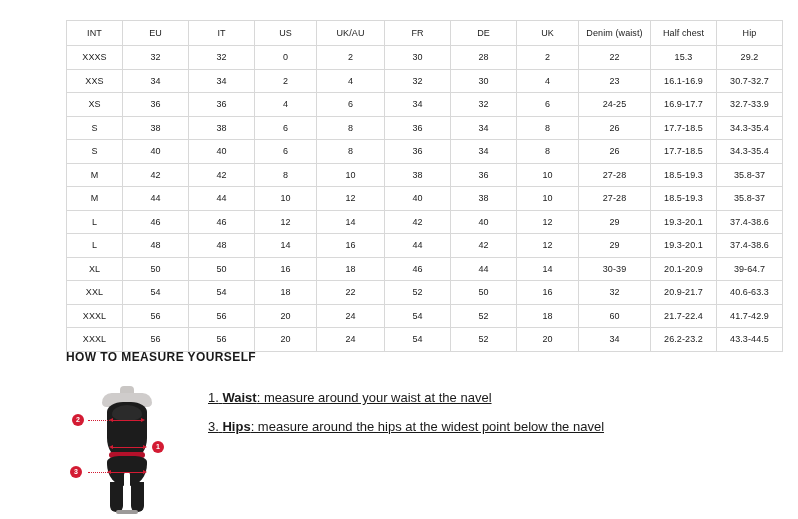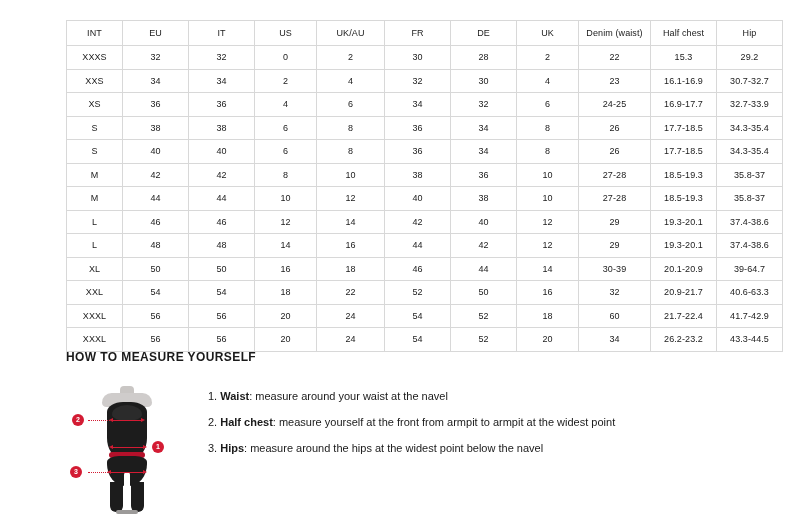--- a/index.html
+++ b/index.html
@@ -82,25 +82,26 @@
     position: relative;
     width: 120px;
     height: 140px;
     flex: 0 0 120px;
   }
   .steps {
     margin-left: 22px;
     padding-top: 12px;
   }
   .step {
-    font-size: 11px;
+    font-size: 13px;
     line-height: 1.2;
     color: #1a1a1a;
     margin-bottom: 13px;
     white-space: nowrap;
+    text-decoration: underline;
   }
   .step b { font-weight: bold; }
 
   
   .mann {
     position: absolute;
     left: 30px;
     top: 8px;
     width: 62px;
     height: 128px;
@@ -449,24 +450,20 @@
         <div class="dash-line" style="left:22px; top:94px; width:22px;"></div>
         <div class="bullet" style="left:4px; top:88px;">3</div>
       </div>
 
       <div class="steps">
         <div class="step">
           <span>1.</span>
           <b>Waist</b><span>: measure around your waist at the navel</span>
         </div>
         <div class="step">
-          <span>2.</span>
-          <b>Half chest</b><span>: measure yourself at the front from armpit to armpit at the widest point</span>
-        </div>
-        <div class="step">
           <span>3.</span>
           <b>Hips</b><span>: measure around the hips at the widest point below the navel</span>
         </div>
       </div>
 
     </div>
   </div>
 
 </div>
 

